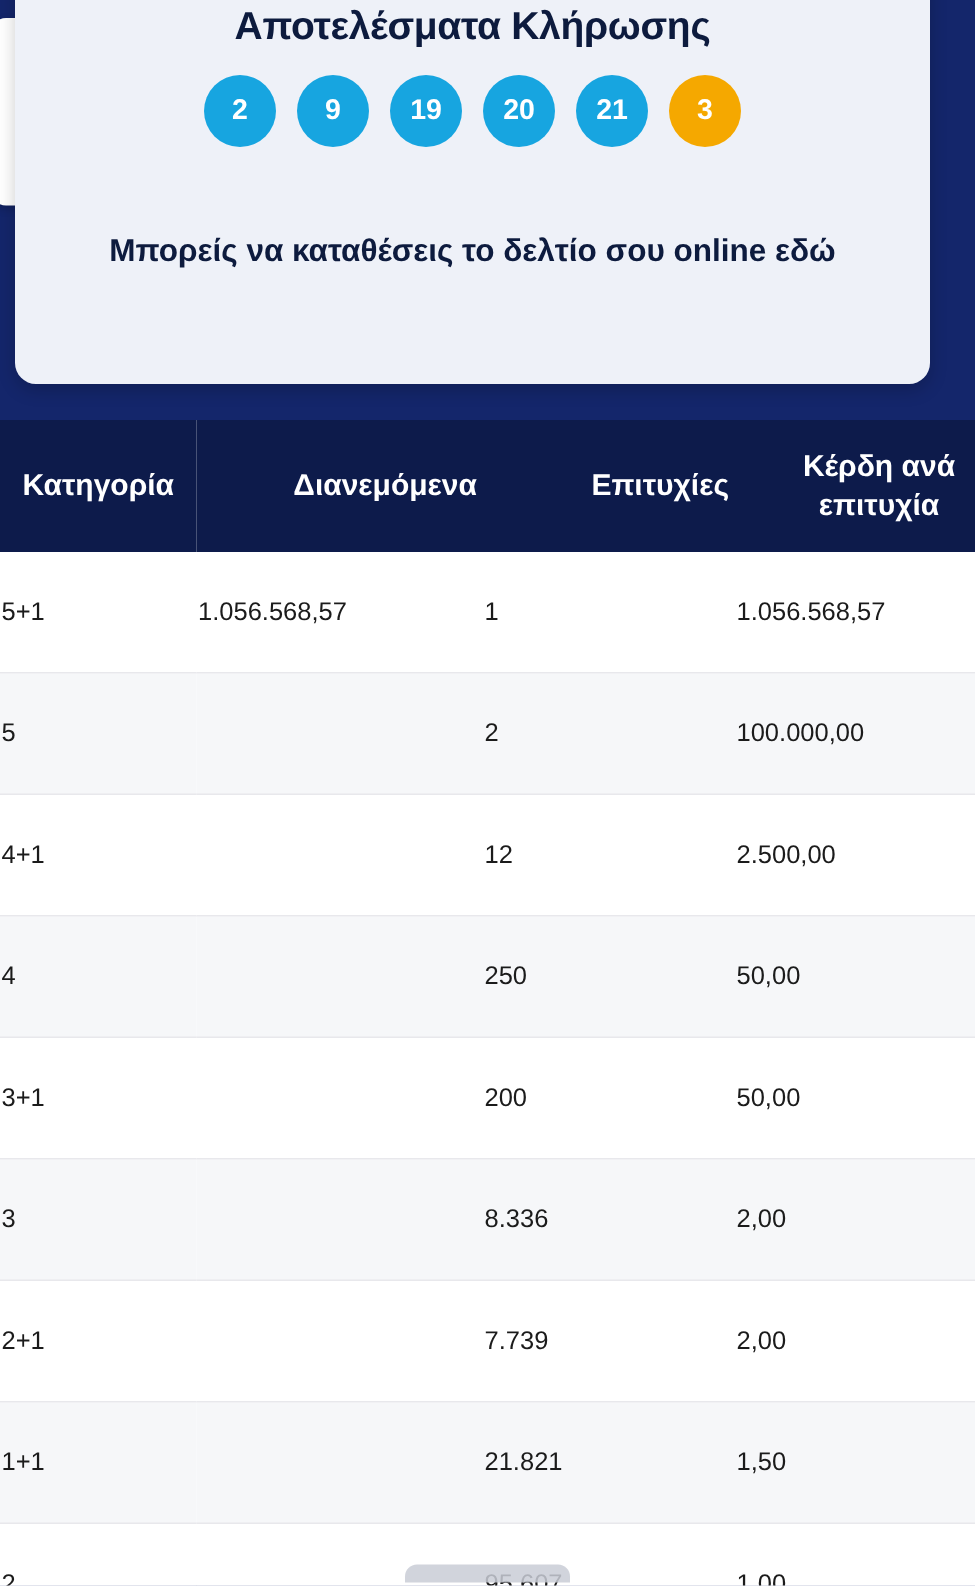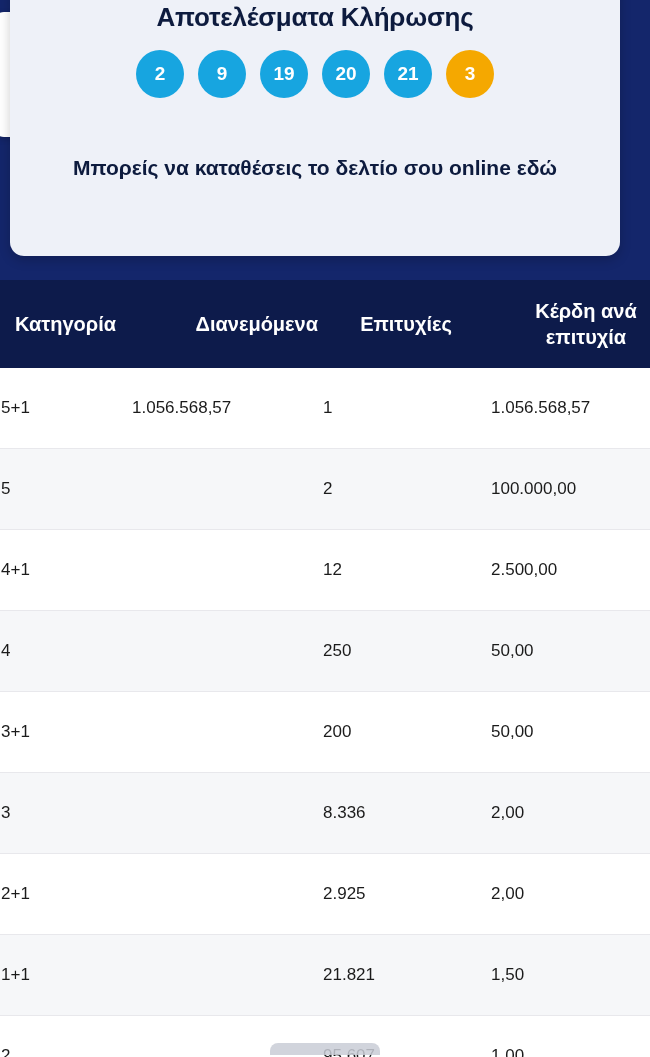--- a/index.html
+++ b/index.html
@@ -105,21 +105,21 @@
     color: #ffffff;
     font-size: 20px;
     font-weight: bold;
     padding: 18px 4px;
     height: 48px;
     vertical-align: middle;
     line-height: 1.3;
   }
   table.results-table thead th.col-cat { width: 123px; }
   table.results-table thead th.col-dist { width: 183px; text-align: right; }
-  table.results-table thead th.col-win { width: 160px; }
+  table.results-table thead th.col-win { width: 160px; text-align: right; }
   table.results-table thead th.col-per { width: 184px; }
 
   table.results-table tbody td {
     height: 78px;
     font-size: 17px;
     color: #1b1b1b;
     text-align: left;
     vertical-align: middle;
     border-bottom: 1px solid #e8e8ec;
   }
@@ -213,21 +213,21 @@
       </tr>
       <tr>
         <td>3</td>
         <td></td>
         <td>8.336</td>
         <td>2,00</td>
       </tr>
       <tr>
         <td>2+1</td>
         <td></td>
-        <td>2.925</td>
+        <td>7.739</td>
         <td>2,00</td>
       </tr>
       <tr>
         <td>1+1</td>
         <td></td>
         <td>21.821</td>
         <td>1,50</td>
       </tr>
       <tr>
         <td>2</td>

